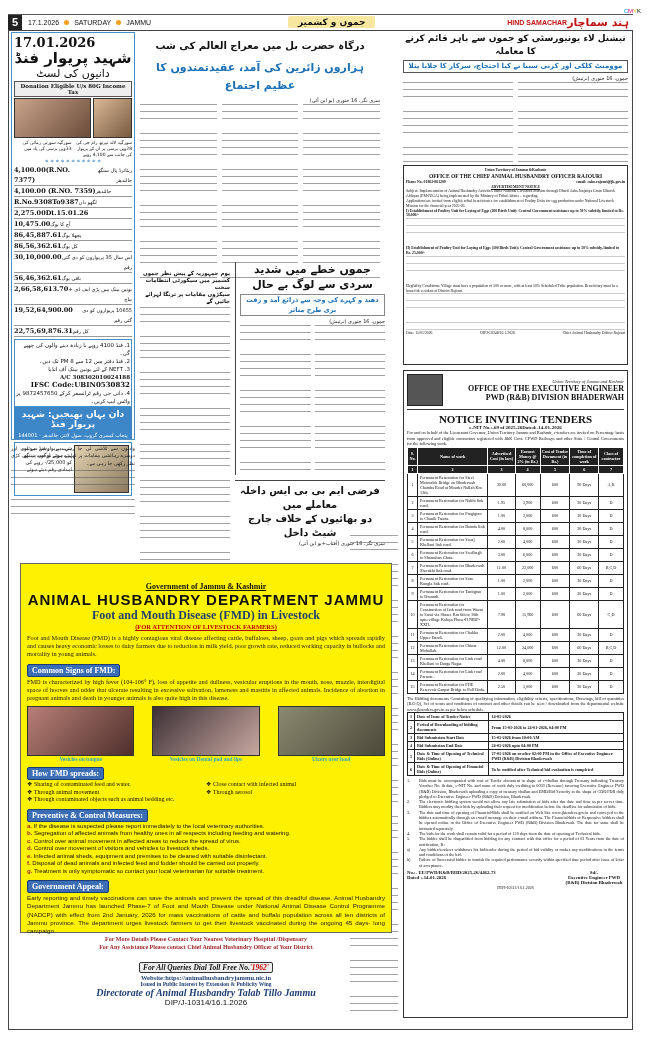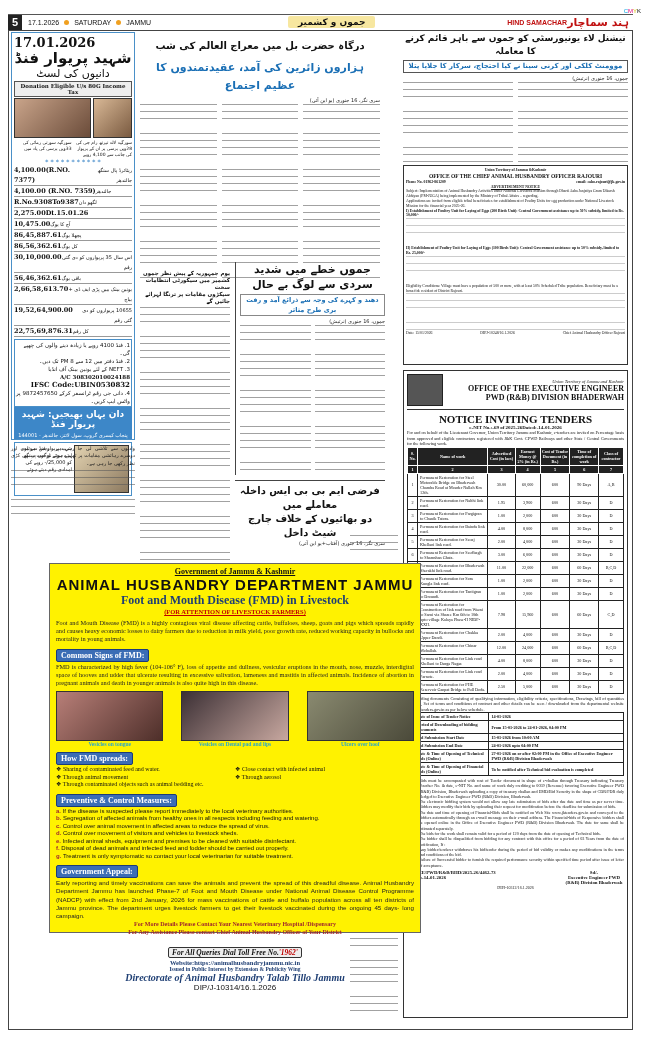--- a/index.html
+++ b/index.html
@@ -29,21 +29,21 @@
   .notes { font-size:5.5px; line-height:8px; }
   .bluebanner { background:#3d87c8; color:#fff; text-align:center; font-size:9px; font-weight:bold; padding:2px 0;}
   .bluesub { background:#3d87c8; color:#fff; text-align:center; font-size:5px; padding:1px 0; }
   .headline-ur { font-family:"DejaVu Sans",sans-serif; direction:rtl; font-weight:bold; text-align:center; }
   .ad-box { position:absolute; border:1px solid #333; background:#fff; font-family:"Liberation Serif",serif; }
   .tbl { border-collapse:collapse; width:100%; font-size:4.2px; }
   .tbl th { background:#222; color:#fff; border:1px solid #fff; padding:1px; font-weight:bold; }
   .tbl td { border:1.5px solid #222; padding:1px 2px; text-align:center; vertical-align:middle; background:#fff;}
   .tbl td.nm { text-align:left; }
   .sched td { border:1.5px solid #222; font-size:4.2px; font-weight:bold; padding:1px 2px; text-align:left;}
-  .yellow { position:absolute; left:20px; top:563px; width:372px; height:370px; background:#fff200; border:1px solid #666; font-family:"Liberation Serif",serif; padding:3px 6px;margin-left:29px; }
+  .yellow { position:absolute; left:20px; top:563px; width:372px; height:370px; background:#fff200; border:1px solid #666; font-family:"Liberation Serif",serif; padding:18px 6px; }
   .y-gov { text-align:center; font-size:8px; font-weight:bold; text-decoration:underline; color:#111;}
   .y-dept { text-align:center; font-family:"Liberation Sans",sans-serif; font-weight:900; font-size:15px; letter-spacing:1px; }
   .y-title { text-align:center; font-size:12px; font-weight:bold; color:#1f3f74;}
   .y-attn { text-align:center; font-size:6.5px; font-weight:bold; color:#c00000; text-decoration:underline;}
   .y-para { font-size:6.3px; line-height:8.2px; text-align:justify; color:#222; }
   .y-chip { display:inline-block; background:#3b6db5; color:#fff; font-weight:bold; font-size:8px; padding:1px 4px; border:1px solid #1b3c7a; border-radius:2px; margin:3px 0 1px;}
   .y-caps { display:flex; justify-content:space-between; margin-top:4px; }
   .y-cap { font-size:5.5px; font-weight:bold; color:#2aa7c9; text-align:center; }
   .y-img { height:50px; border:1px solid #333; }
   .y-list { font-size:6px; line-height:7.5px; font-family:"Liberation Sans",sans-serif; }

